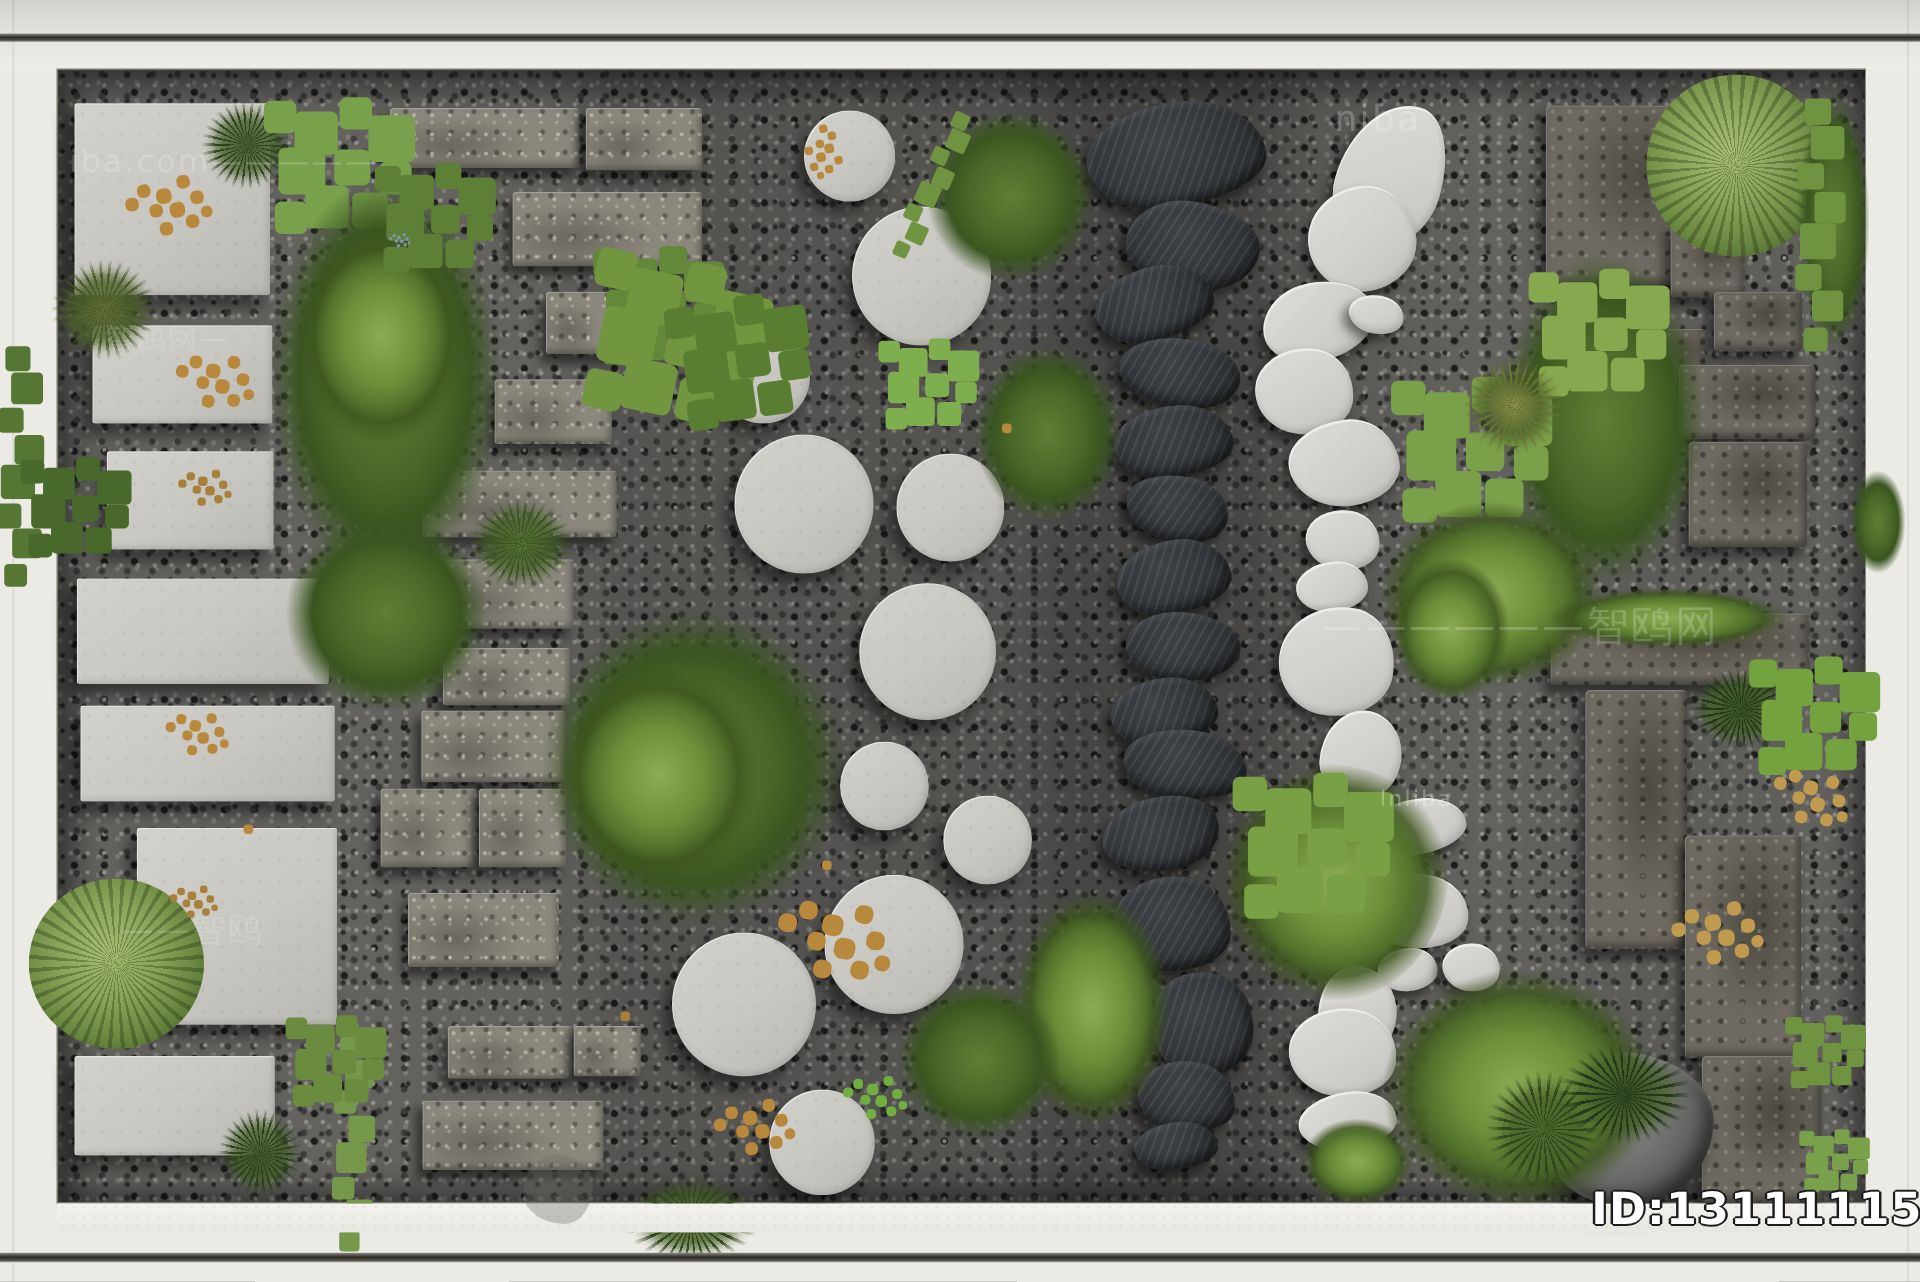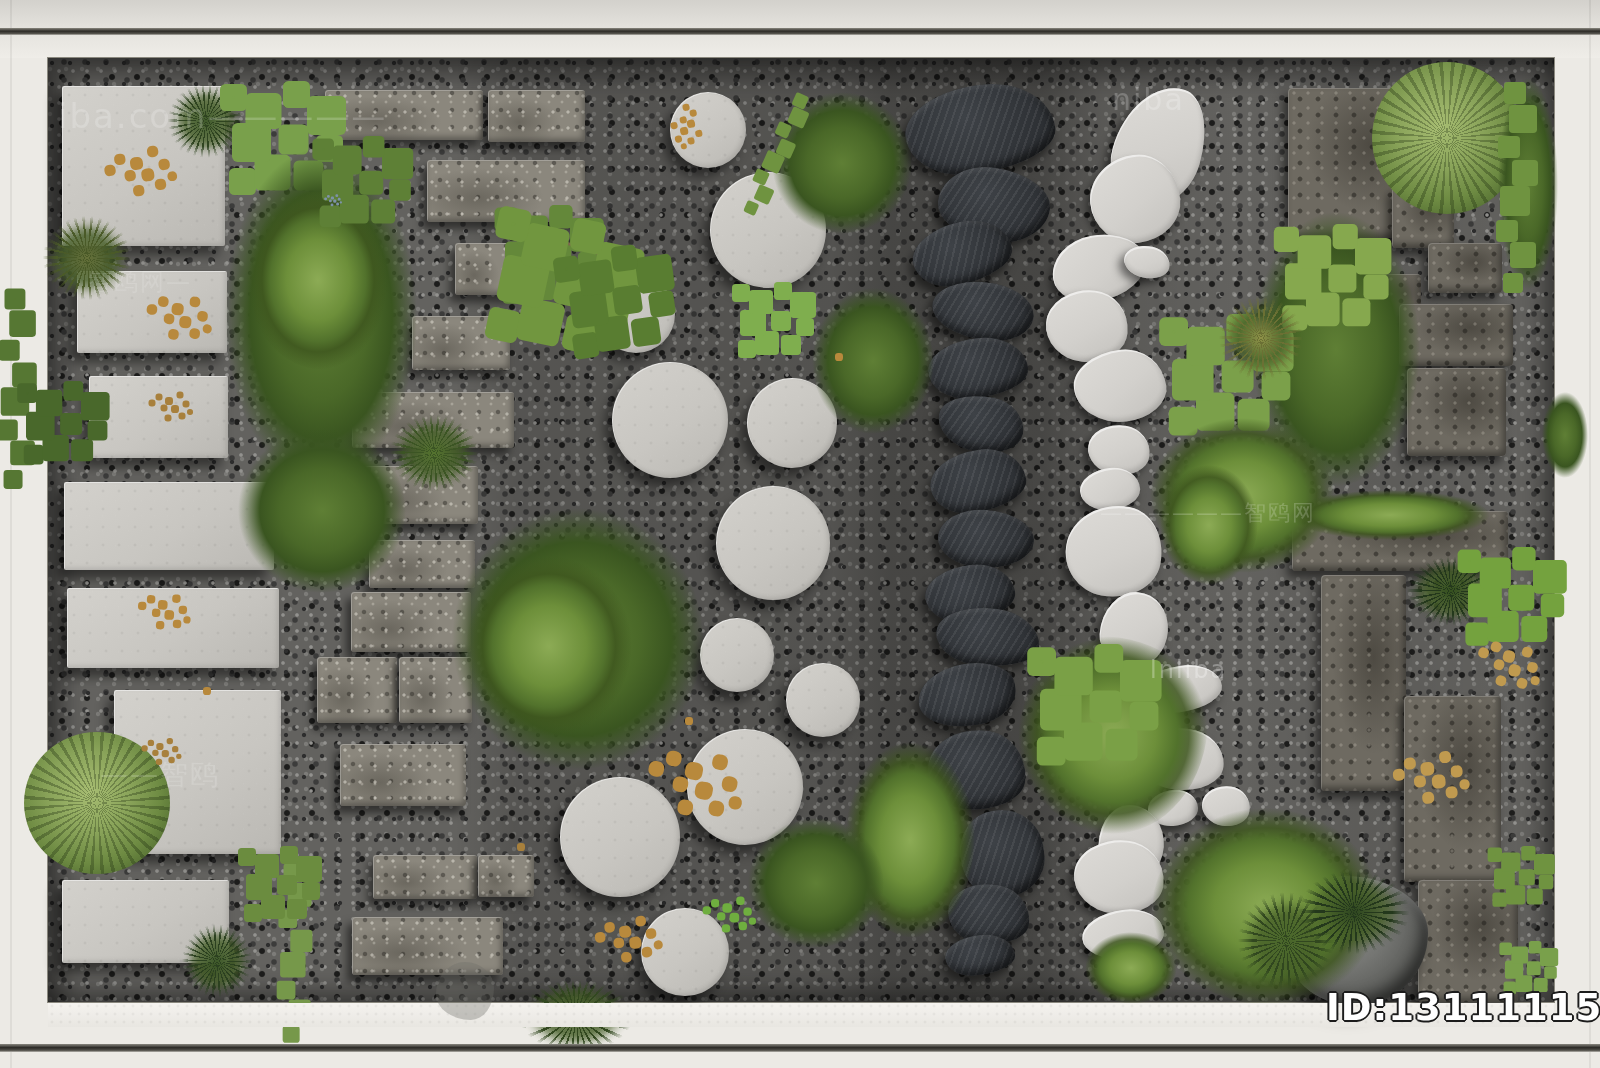--- a/index.html
+++ b/index.html
@@ -251,26 +251,26 @@
   <div class="dots ps z4" style="left:1495px;top:645px;color:#c09a4f;transform:rotate(15deg) scale(1.5)"></div>
   <div class="dots ps z4" style="left:1408px;top:762px;color:#c09a4f;transform:rotate(-5deg) scale(1.7)"></div>
   <div class="el mossd z3" style="left:1542px;top:392px;width:46px;height:86px"></div>
   <div class="el moss z3" style="left:1152px;top:808px;width:228px;height:198px"></div>
   <div class="el tuft z3" style="left:1222px;top:876px;width:128px;height:130px;--c1:#31471f;--c2:#49662b"></div>
   <div class="el moss z3" style="left:1085px;top:932px;width:92px;height:72px"></div>
   <div class="el tuft z3" style="left:1280px;top:856px;width:148px;height:112px;--c1:#24381c;--c2:#2f4721"></div>
   <div class="dots pa z3" style="left:1494px;top:854px;color:#6f9340;transform:scale(0.8)"></div>
   <div class="dots pa z3" style="left:1505px;top:948px;color:#79a04b;transform:scale(0.7)"></div>
 
-  <div class="wm" style="left:58px;top:96px;font-size:34px;color:rgba(255,255,255,.20)">iba.com—————</div>
+  <div class="wm" style="left:58px;top:120px;font-size:26px;color:rgba(255,255,255,.20)">iba.com—————</div>
   <div class="wm" style="left:1112px;top:82px;font-size:30px;color:rgba(255,255,255,.22)">niba</div>
-  <div class="wm" style="left:1100px;top:498px;font-size:22px;color:rgba(255,255,255,.20)">——————智鸥网</div>
+  <div class="wm" style="left:1100px;top:498px;font-size:35px;color:rgba(255,255,255,.20)">——————智鸥网</div>
   <div class="wm" style="left:88px;top:266px;font-size:24px;color:rgba(255,255,255,.14)">智鸥网—</div>
   <div class="wm" style="left:100px;top:756px;font-size:28px;color:rgba(255,255,255,.16)">——智鸥</div>
-  <div class="wm" style="left:1150px;top:656px;font-size:24px;color:rgba(255,255,255,.30)">lnliba</div>
+  <div class="wm" style="left:1150px;top:656px;font-size:18px;color:rgba(255,255,255,.30)">lnliba</div>
 
   <div class="el sill z3" style="left:48px;top:1003px;width:1506px;height:24px"></div>
   <div class="el" style="left:436px;top:962px;width:58px;height:58px;border-radius:50% 50% 40% 60%/55% 45% 55% 45%;background:rgba(110,108,102,.35);z-index:35"></div>
   <div class="el groove z7" style="left:0;top:1044px;width:1600px;height:8px"></div>
 
   <div class="wm wm-id z7" style="left:1326px;top:986px;font-size:37px;letter-spacing:1px">ID:131111155</div>
 
 </div>
 
 </body></html>

